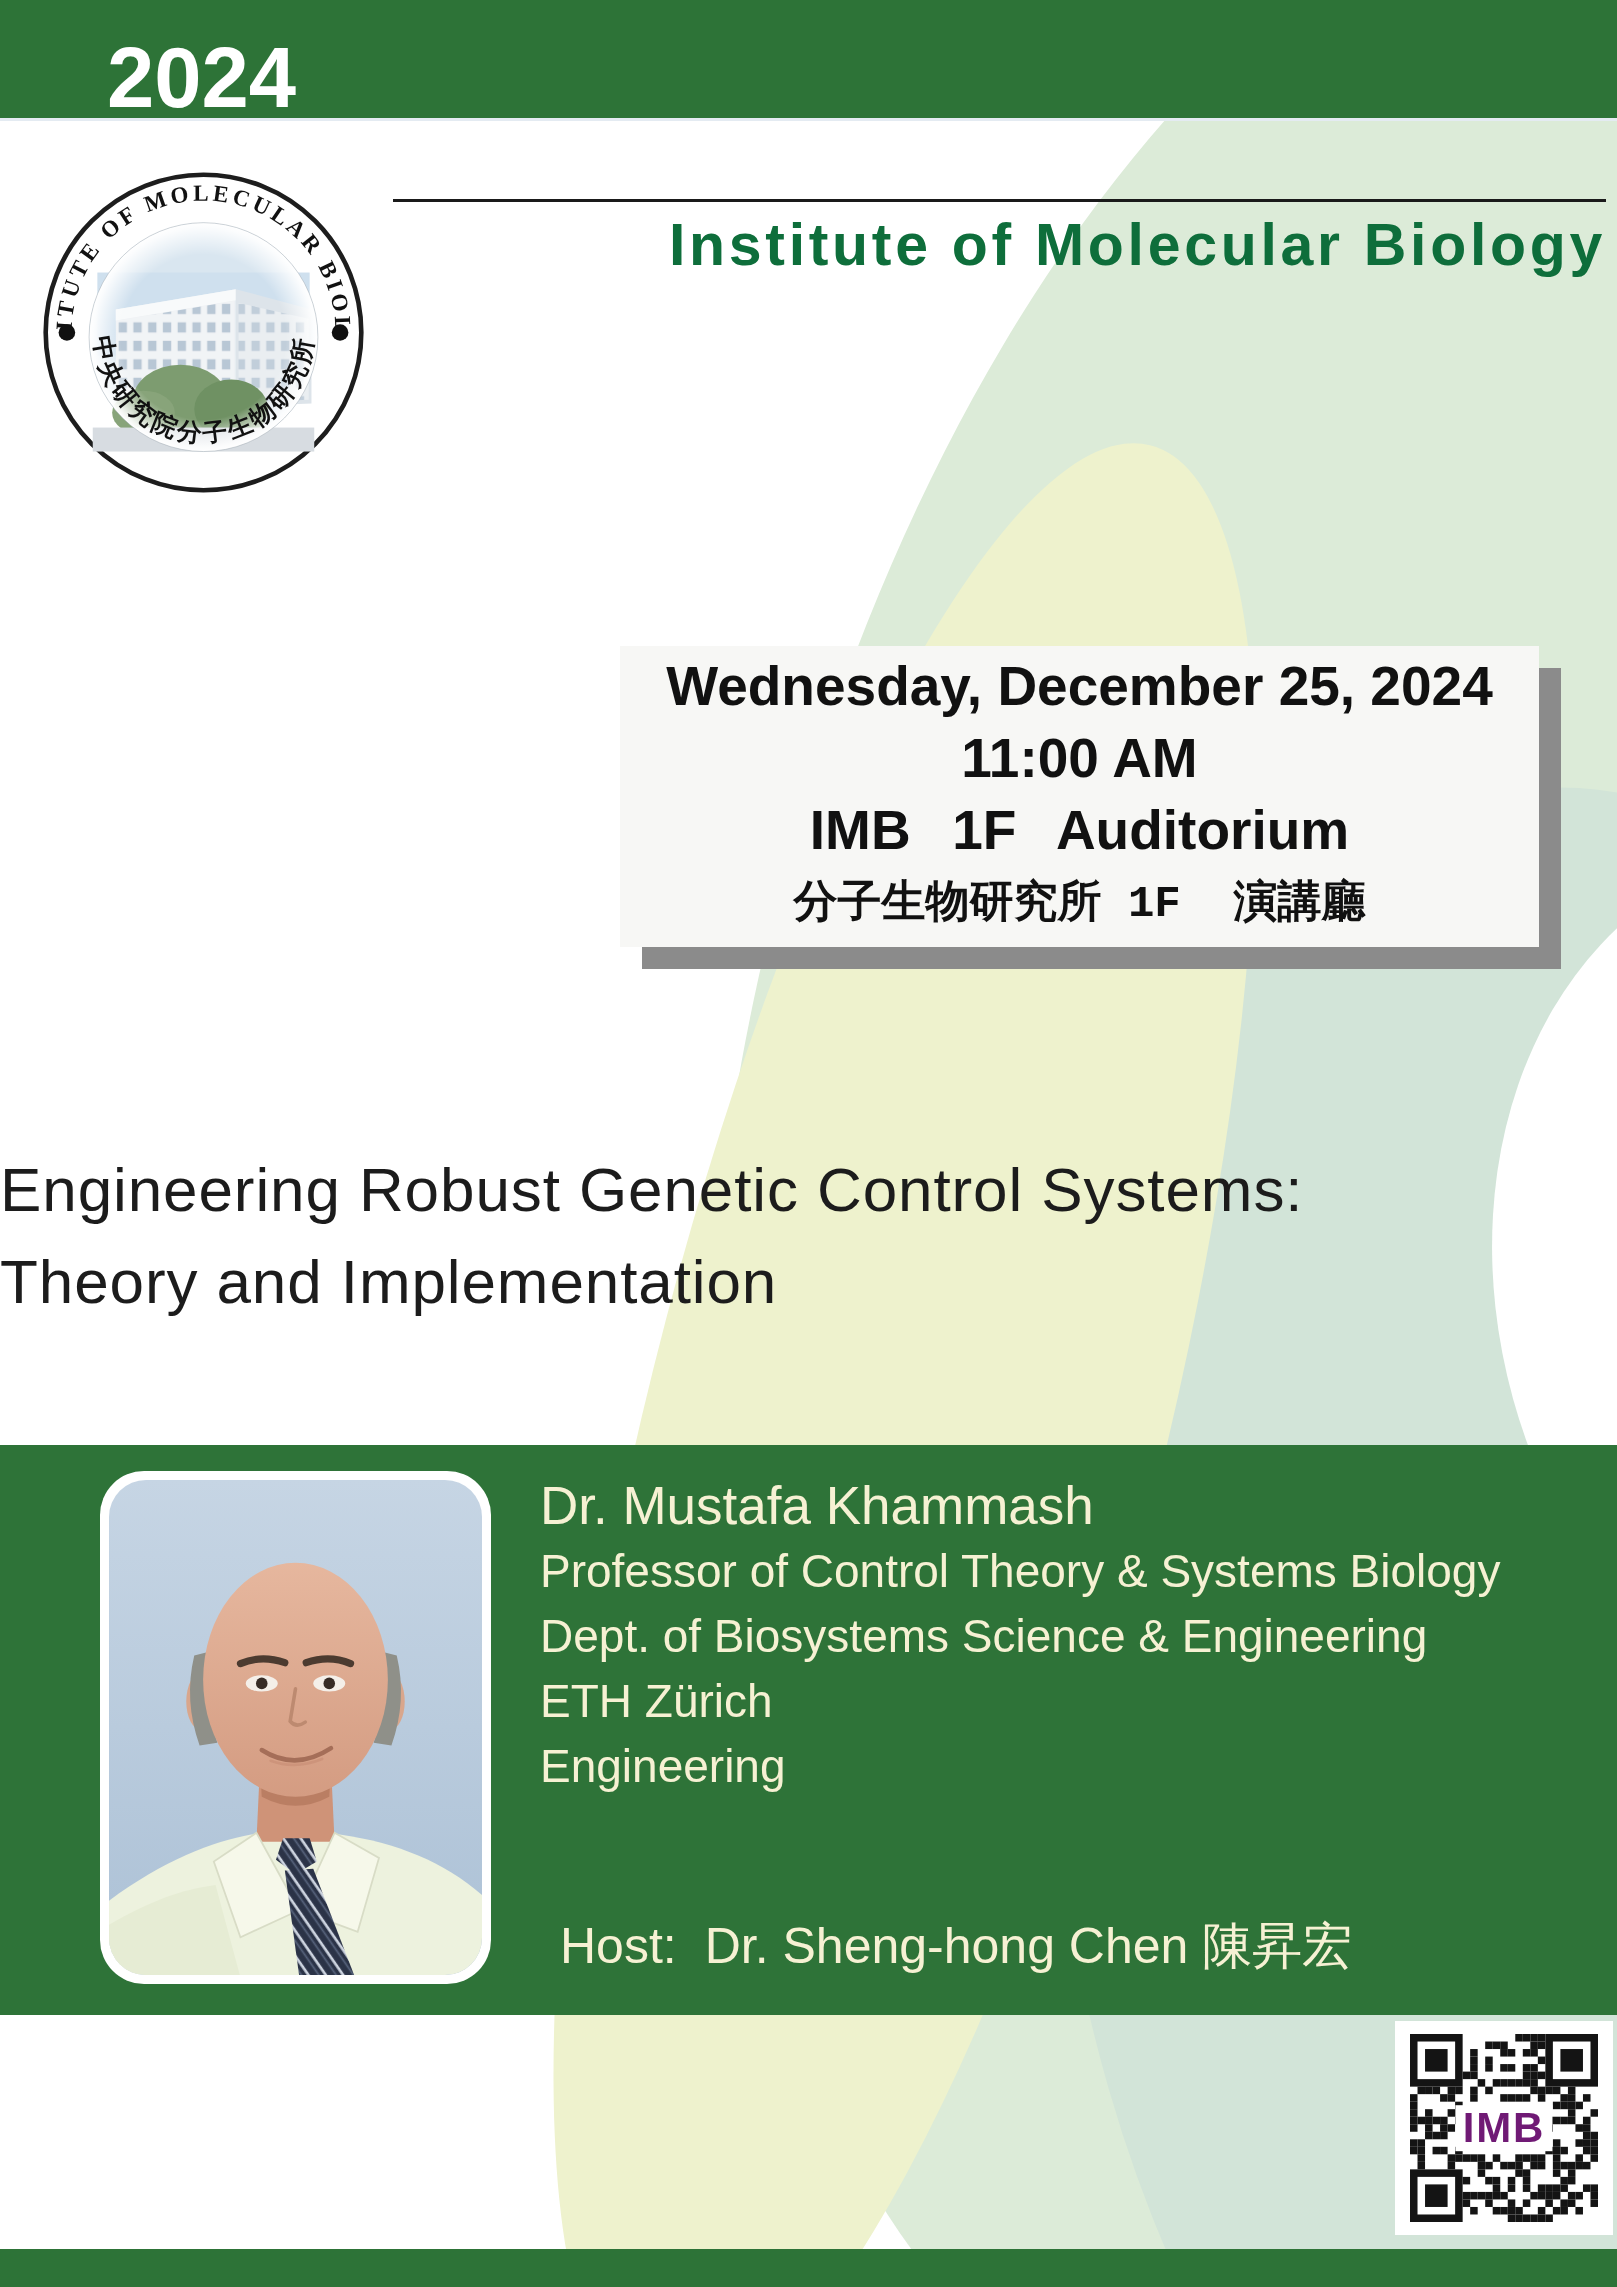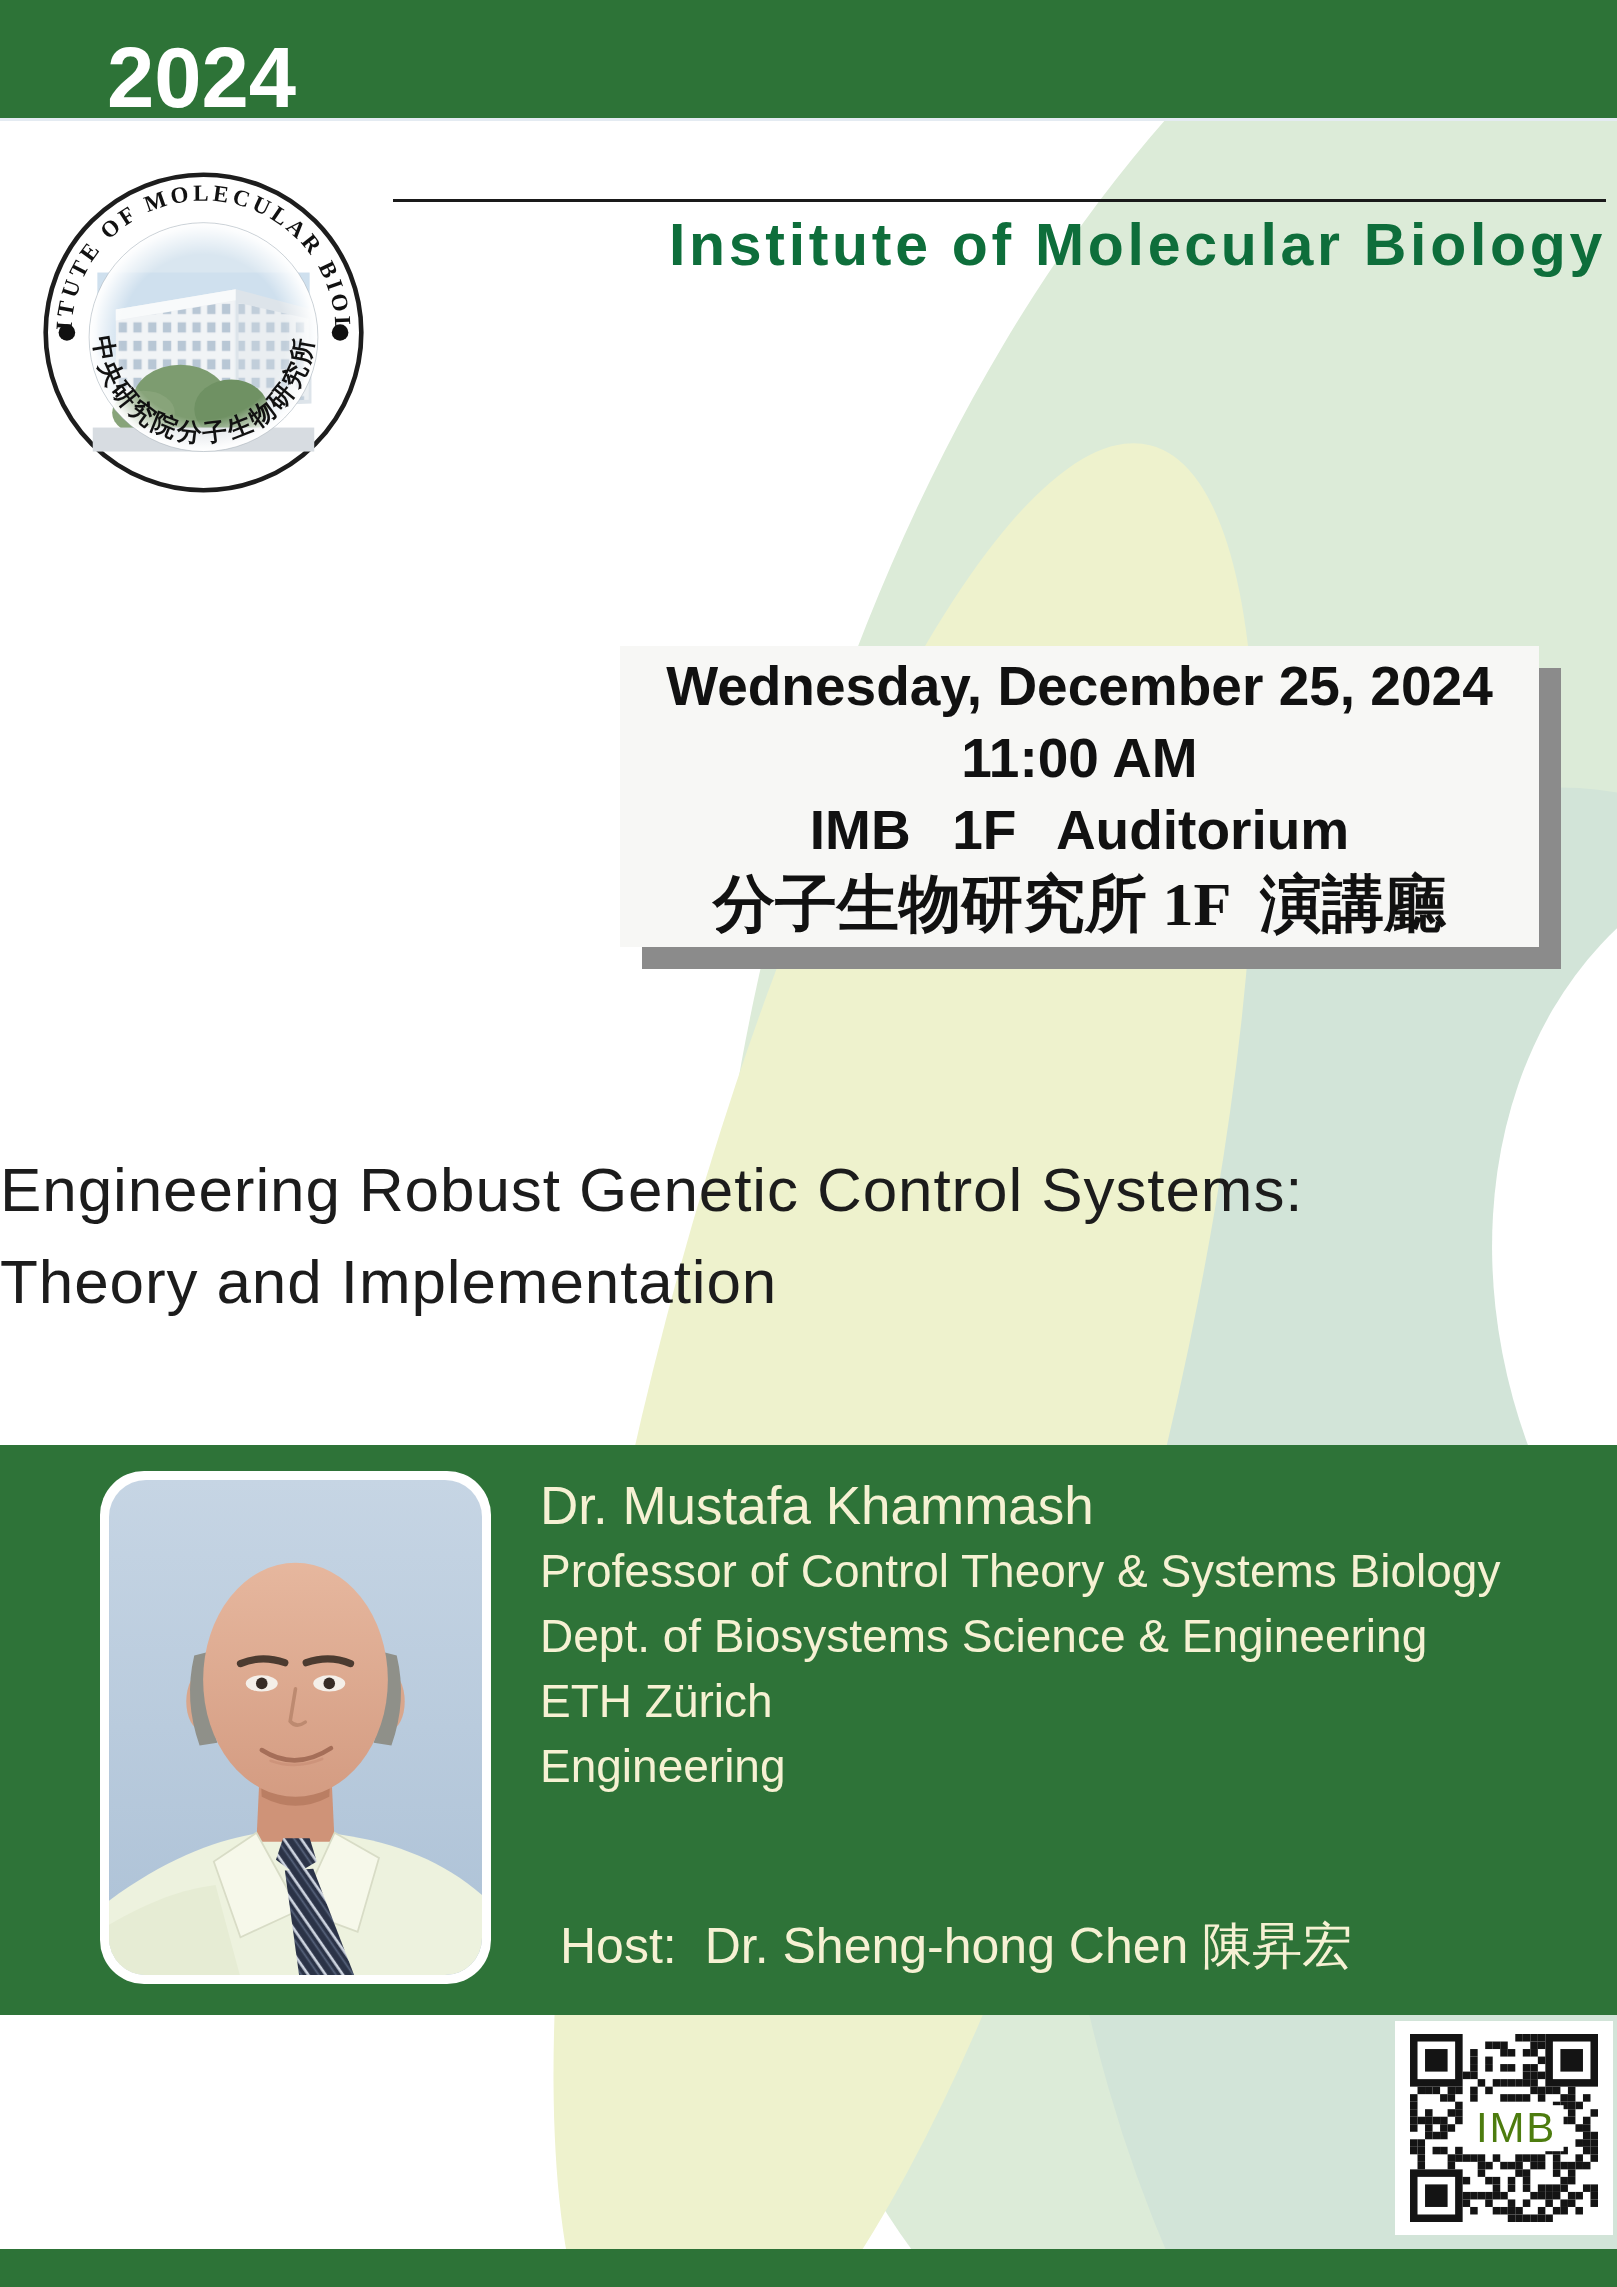--- a/index.html
+++ b/index.html
@@ -31,22 +31,22 @@
   .masthead .rule{height:2.8px; background:#1a1a1a; margin-top:22px; width:100%;}
   .masthead h2{margin:13px 0 0 0; font-size:59px; line-height:1.05; font-weight:700;
     letter-spacing:3.7px; color:#0e6e3b; white-space:nowrap;}
   
   .event-box{position:absolute; left:620px; top:646px; width:919px; height:301px;
     background:#f7f7f5; box-shadow:22px 22px 0 0 #8b8b8b; text-align:center;
     color:#111111; padding-top:3px; box-sizing:border-box;}
   .event-box .l1{font-size:55px; font-weight:700; line-height:74px; white-space:pre;}
   .event-box .l2{font-size:55px; font-weight:700; line-height:70px; white-space:pre;}
   .event-box .l3{font-size:55px; font-weight:700; line-height:74px; white-space:pre; word-spacing:5.5px;}
-  .event-box .l4{font-size:62px; font-weight:700; line-height:74px; white-space:pre;
-    font-family:Liberation Serif, serif;}
+  .event-box .l4{font-size:44px; font-weight:700; line-height:74px; white-space:pre;
+    font-family:Liberation Mono, monospace;}
   
   .talk-title{position:absolute; left:0; top:1144px; width:100%; text-align:left;
     color:#1c1c1c; font-size:62px; letter-spacing:0.9px; line-height:92px; font-weight:400;}
   
   .speaker-band{position:absolute; left:0; top:1445px; width:100%; height:570px;
     background:#2e7338;}
   .speaker-info{position:absolute; left:540px; top:28px; color:#f6f1d3;}
   .speaker-info .name{font-size:53px; line-height:66px;}
   .speaker-info .aff{font-size:46px; line-height:65px;}
   .host-line{position:absolute; left:560px; top:471px; color:#f6f1d3;
@@ -59,22 +59,22 @@
   .photo-frame svg{display:block; width:373px; height:495px;}
   .photo-reflection{position:absolute; left:100px; top:1986px; width:391px; height:203px;
     overflow:hidden; pointer-events:none;
     -webkit-mask-image:linear-gradient(to bottom, rgba(0,0,0,0.40) 0%, rgba(0,0,0,0.12) 40%, rgba(0,0,0,0) 78%);
     mask-image:linear-gradient(to bottom, rgba(0,0,0,0.40) 0%, rgba(0,0,0,0.12) 40%, rgba(0,0,0,0) 78%);}
   
   .qr-plate{position:absolute; left:1395px; top:2021px; width:218px; height:214px;
     background:#ffffff;}
   .qr-plate svg{position:absolute; left:13px; top:13px; width:192px; height:188px;}
   .qr-label{position:absolute; left:50%; top:50%; transform:translate(-50%,-50%);
-    background:#ffffff; color:#4d7c0f; font-weight:400; font-size:42px;
-    letter-spacing:1.8px; padding:1.8px 7.4px; line-height:1;margin-left:12px;}
+    background:#ffffff; color:#701a75; font-weight:700; font-size:42px;
+    letter-spacing:1.8px; padding:1.8px 7.4px; line-height:1;}
   
   .footer-bar{position:absolute; left:0; top:2249px; width:100%; height:39px; background:#2d7337;}
   .seal text{font-family:"Liberation Serif","DejaVu Serif",serif;}
   .seal .cjk{font-family:"DejaVu Sans",sans-serif;}
 </style>
 </head>
 <body>
 
 <div class="poster">
 

